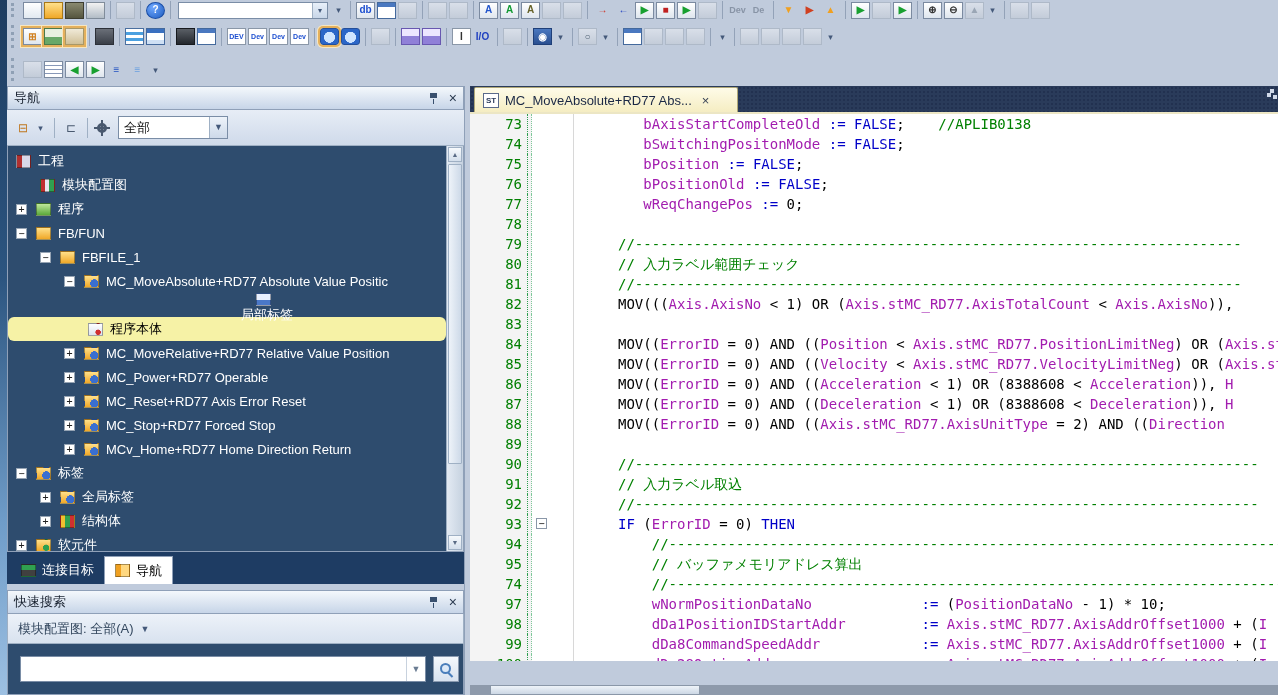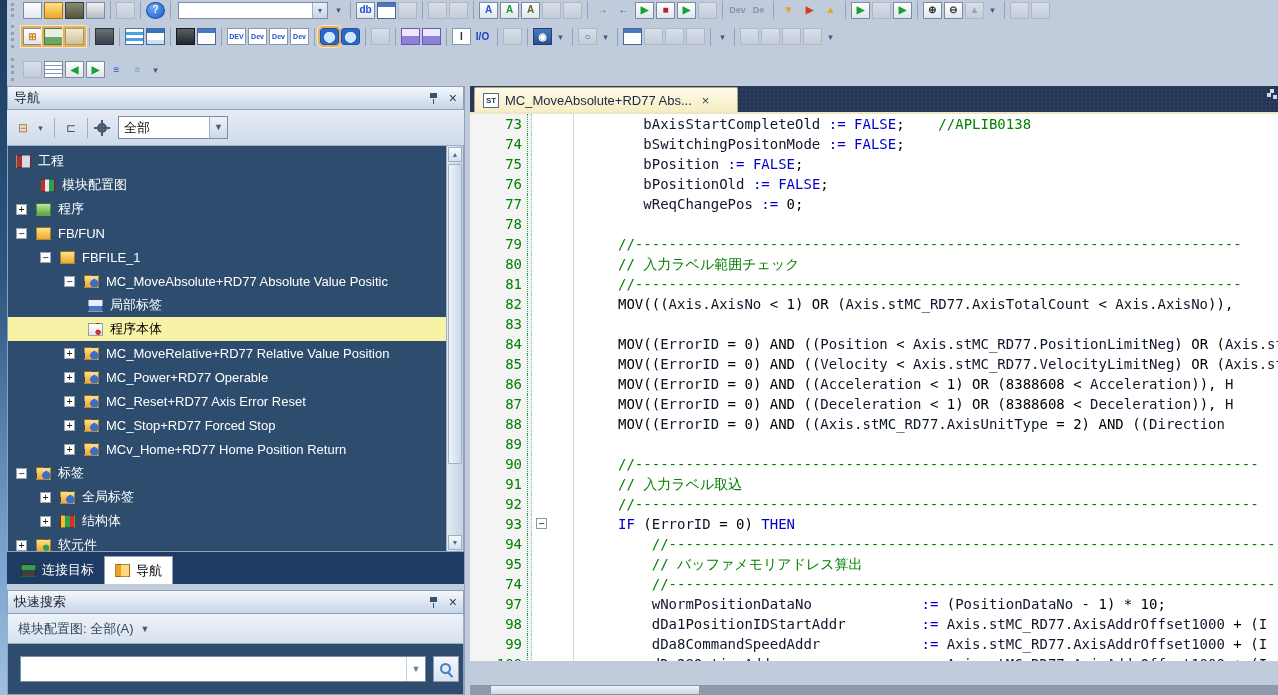--- a/index.html
+++ b/index.html
@@ -132,21 +132,21 @@
     font-family:"DejaVu Sans Mono", monospace; font-size:14px; }
   .code-bg { position:absolute; inset:0;
     background:linear-gradient(90deg,#f4f4f4 62px,#e9f5ec 62px,#f4f4f4 65px, #ffffff 65px); }
   .cl { position:relative; display:flex; height:20px; line-height:20px; white-space:pre; }
   .ln { width:57px; text-align:right; padding-right:5px; background:#f4f4f4; color:#007f00; flex:none; }
   .gsep { width:5px; flex:none; background:#f4f4f4; border-left:1px dotted #2e9e50; border-right:1px dotted #7fc89a; }
   .fmargin { width:42px; flex:none; background:#fff; border-right:1px solid #d8d8d8; position:relative; }
   .foldbox { position:absolute; left:4px; top:4px; width:11px; height:11px; background:#fff; border:1px solid #8a97a8;
     color:#222; font-size:10px; line-height:9px; text-align:center; cursor:pointer; font-family:"DejaVu Sans Mono",monospace; }
   .ct { padding-left:44px; overflow:hidden; flex:1; cursor:text; }
-  .sv { color:#0f172a; } .sk { color:#0000c8; } .sc { color:#008000; } .sp { color:#000; }
+  .sv { color:#a21caf; } .sk { color:#0000c8; } .sc { color:#008000; } .sp { color:#000; }
 
   .hscroll { position:absolute; left:0; bottom:0; width:100%; height:10px; background:#8e9aab; }
   .hthumb { position:absolute; left:20px; top:0; width:210px; height:10px;
     background:linear-gradient(#eef3f9,#ccd7e5); border:1px solid #8a97a8; cursor:pointer; }
 </style>
 </head>
 <body>
 
 <div class="desktop-strip"></div>
 
@@ -313,25 +313,25 @@
             <div class="trow-item" style="padding-left: 32px;">
               <span class="expander">−</span>
               <span class="nicon" style="background: linear-gradient(rgb(255, 224, 138), rgb(240, 168, 40));"></span>
               <span>FBFILE_1</span>
             </div>
             <div class="trow-item" style="padding-left: 56px;">
               <span class="expander">−</span>
               <span class="nicon" style="background: radial-gradient(circle at 72% 68%, rgb(58, 111, 208) 34%, transparent 36%), linear-gradient(rgb(255, 224, 138), rgb(240, 168, 40));"></span>
               <span>MC_MoveAbsolute+RD77 Absolute Value Positic</span>
             </div>
-            <div class="trow-item" style="padding-left: 80px;">
+            <div class="trow-item" style="padding-left: 80px; flex-direction: column;">
               <span class="nicon" style="background: linear-gradient(rgb(232, 240, 255) 55%, rgb(74, 120, 200) 55%);"></span>
               <span>局部标签</span>
             </div>
-            <div class="trow-item sel" style="padding-left: 80px;">
+            <div class="trow-item sel" style="padding-left: 80px; border-radius: 6px;">
               <span class="nicon" style="background: radial-gradient(circle at 70% 75%, rgb(208, 48, 48) 20%, transparent 24%), linear-gradient(rgb(255, 255, 255), rgb(221, 229, 238));"></span>
               <span>程序本体</span>
             </div>
             <div class="trow-item" style="padding-left: 56px;">
               <span class="expander">+</span>
               <span class="nicon" style="background: radial-gradient(circle at 72% 68%, rgb(58, 111, 208) 34%, transparent 36%), linear-gradient(rgb(255, 224, 138), rgb(240, 168, 40));"></span>
               <span>MC_MoveRelative+RD77 Relative Value Position</span>
             </div>
             <div class="trow-item" style="padding-left: 56px;">
               <span class="expander">+</span>
@@ -344,21 +344,21 @@
               <span>MC_Reset+RD77 Axis Error Reset</span>
             </div>
             <div class="trow-item" style="padding-left: 56px;">
               <span class="expander">+</span>
               <span class="nicon" style="background: radial-gradient(circle at 72% 68%, rgb(58, 111, 208) 34%, transparent 36%), linear-gradient(rgb(255, 224, 138), rgb(240, 168, 40));"></span>
               <span>MC_Stop+RD77 Forced Stop</span>
             </div>
             <div class="trow-item" style="padding-left: 56px;">
               <span class="expander">+</span>
               <span class="nicon" style="background: radial-gradient(circle at 72% 68%, rgb(58, 111, 208) 34%, transparent 36%), linear-gradient(rgb(255, 224, 138), rgb(240, 168, 40));"></span>
-              <span>MCv_Home+RD77 Home Position Return</span>
+              <span>MCv_Home+RD77 Home Direction Return</span>
             </div>
             <div class="trow-item" style="padding-left: 8px;">
               <span class="expander">−</span>
               <span class="nicon" style="background: radial-gradient(circle at 72% 68%, rgb(58, 111, 208) 34%, transparent 36%), linear-gradient(rgb(255, 224, 138), rgb(240, 168, 40));"></span>
               <span>标签</span>
             </div>
             <div class="trow-item" style="padding-left: 32px;">
               <span class="expander">+</span>
               <span class="nicon" style="background: radial-gradient(circle at 72% 68%, rgb(58, 111, 208) 34%, transparent 36%), linear-gradient(rgb(255, 224, 138), rgb(240, 168, 40));"></span>
               <span>全局标签</span>

